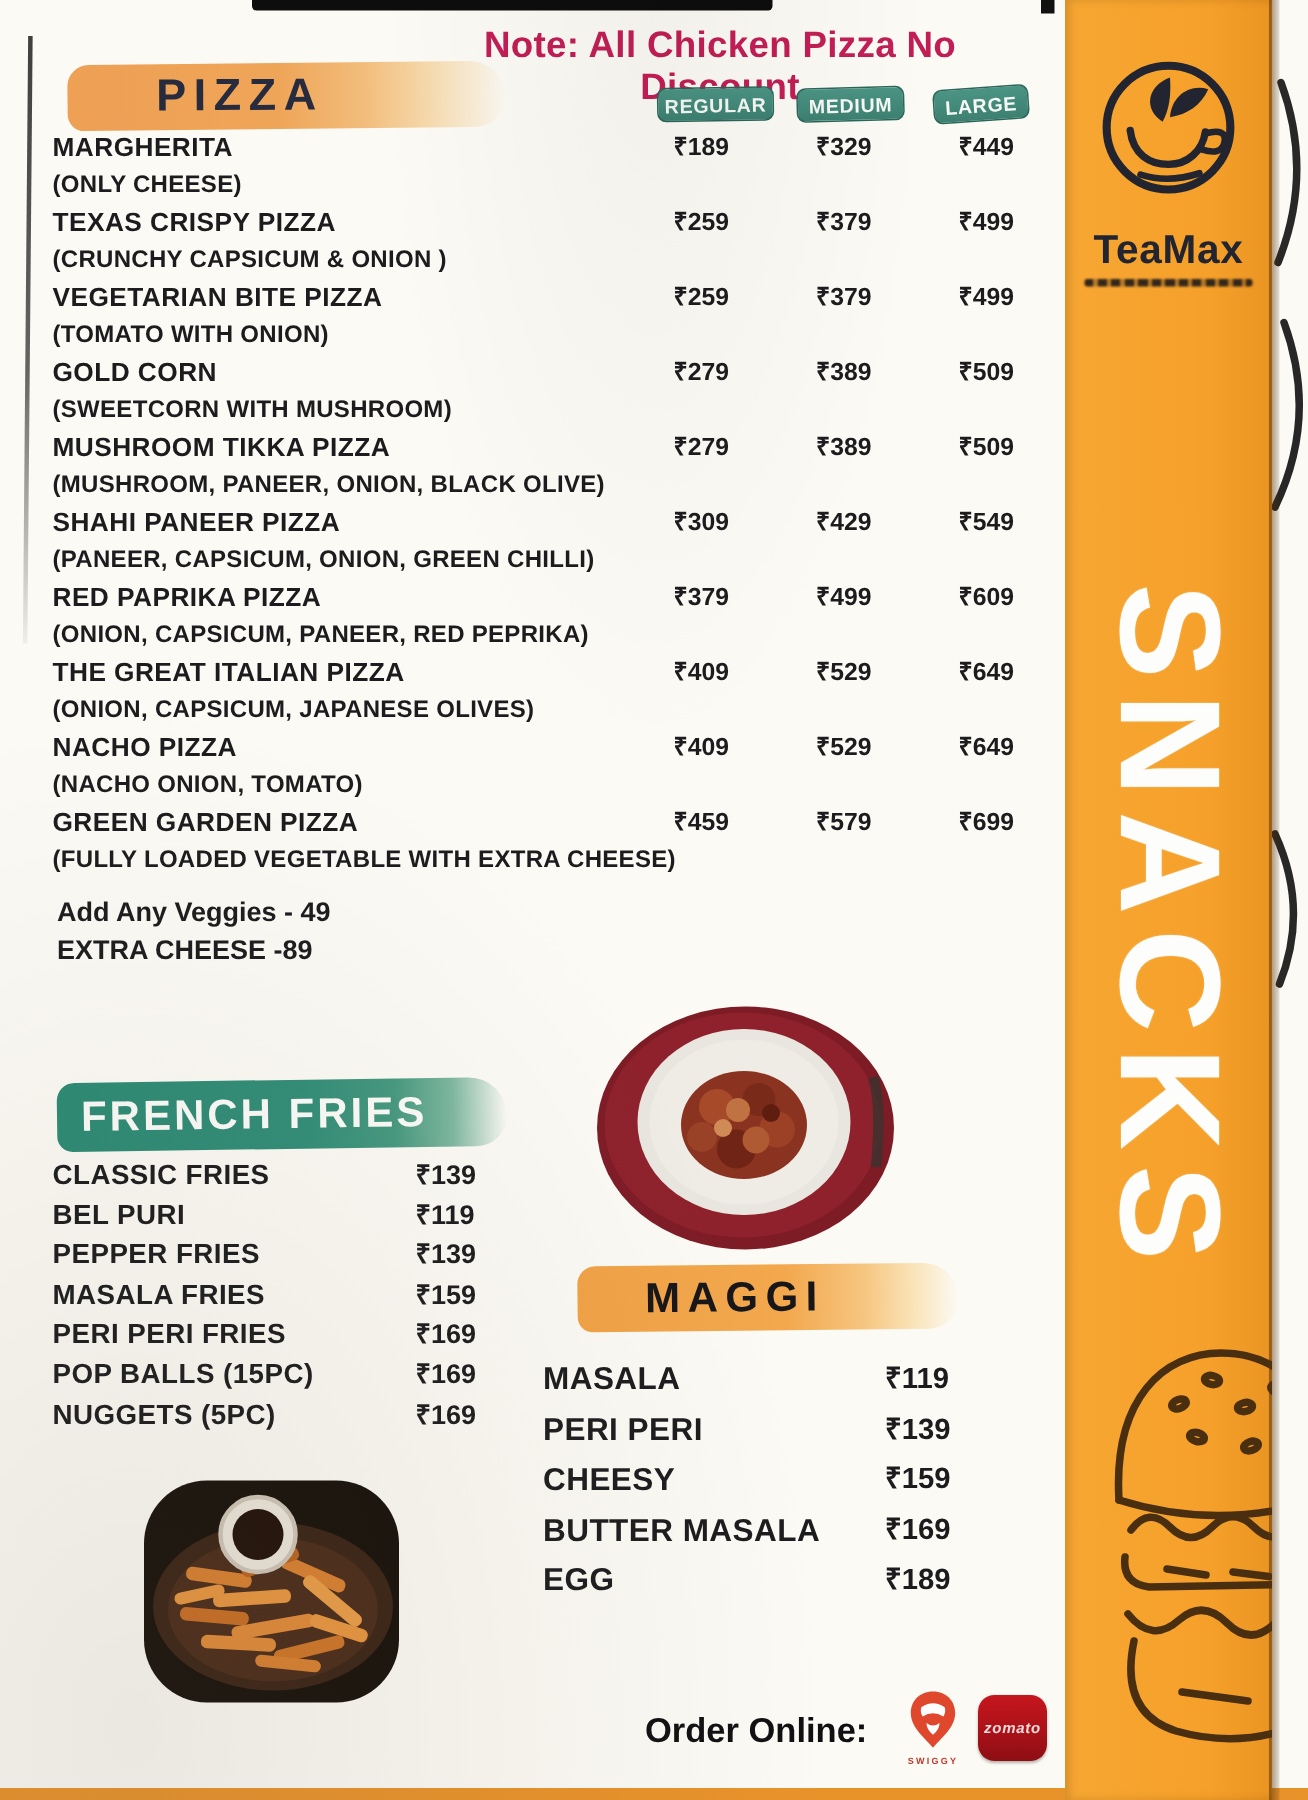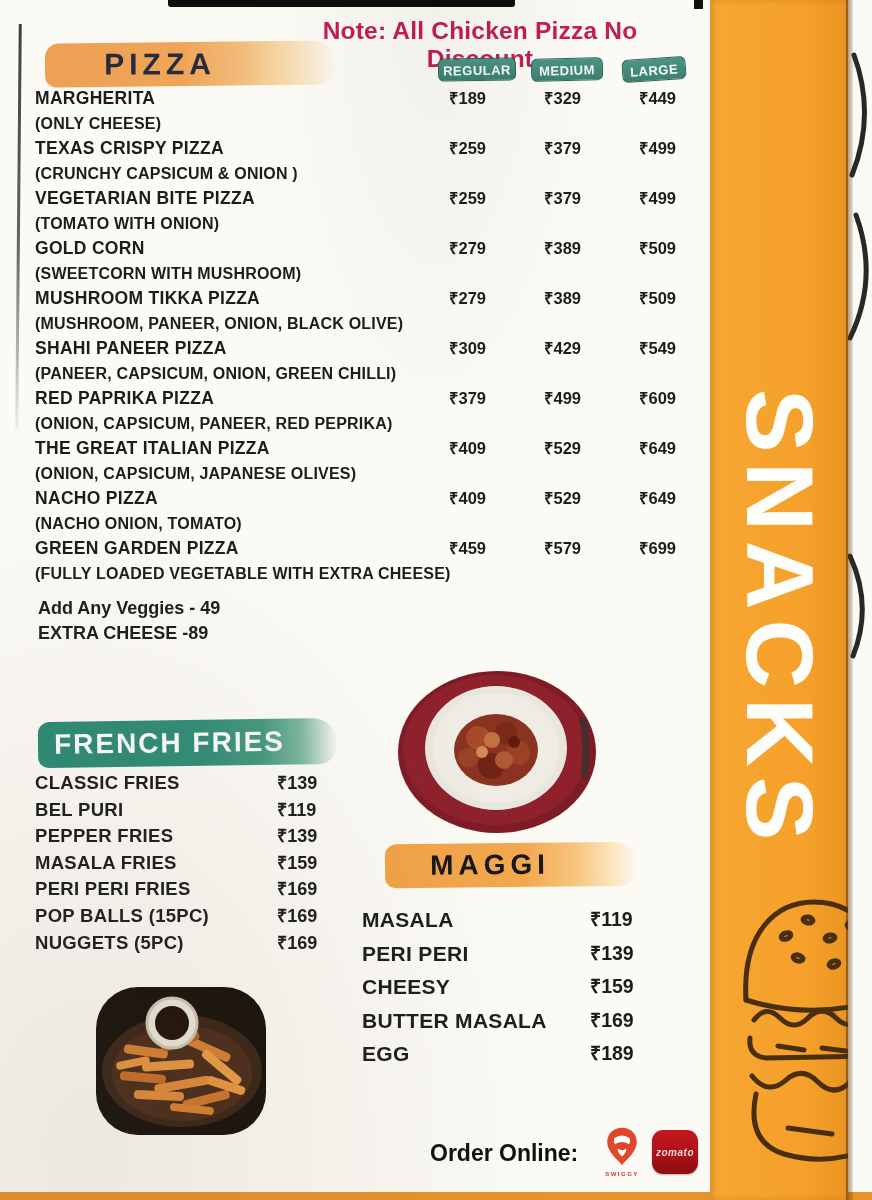--- a/index.html
+++ b/index.html
@@ -329,20 +329,32 @@
       <path d="M10,14 q9,-6 18,0 q1,4 -1,7 q-8,-5 -16,0 q-2,-3 -1,-7 Z" fill="#ffffff"></path>
       <path d="M14,26 q5,4 10,0 q0,5 -5,9 q-5,-4 -5,-9 Z" fill="#ffffff"></path>
     </svg>
     <div class="swiggy-caption">SWIGGY</div>
   </div>
   <div class="zomato">
     <span>zomato</span>
   </div>
 
   <div class="sidebar">
+    <div class="logo-wrap">
+      <svg width="108" height="112" viewBox="0 0 110 114">
+        <circle cx="55" cy="54" r="42" fill="none" stroke="#22252f" stroke-width="5.5"></circle>
+        <path d="M51,50 C38,42 40,26 56,20 C57,33 55,43 51,50 Z" fill="#22252f"></path>
+        <path d="M56,47 C57,32 70,24 82,28 C77,39 68,45 56,47 Z" fill="#22252f"></path>
+        <path d="M29,56 C31,72 42,79 55,79 C68,79 78,70 80,57" fill="none" stroke="#22252f" stroke-width="5" stroke-linecap="round"></path>
+        <path d="M80,58 q15,-4 13,6 q-2,9 -15,5" fill="none" stroke="#22252f" stroke-width="4.5" stroke-linecap="round"></path>
+        <path d="M36,86 Q55,92 76,85" fill="none" stroke="#22252f" stroke-width="4.5" stroke-linecap="round"></path>
+      </svg>
+      <div class="brand-name">TeaMax</div>
+      <div class="brand-tagline"></div>
+    </div>
 
     <div class="vertical-label">
       <span>SNACKS</span>
     </div>
 
     <div class="burger">
       <svg width="160" height="300" viewBox="0 0 160 300" fill="none" stroke="#4a2e10" stroke-width="5" stroke-linecap="round">
         <path d="M16,120 C12,52 46,22 84,22 C126,22 156,54 158,118"></path>
         <path d="M16,120 Q86,142 158,117"></path>
         <ellipse cx="56" cy="56" rx="5" ry="3" transform="rotate(-20 56 56)"></ellipse>

